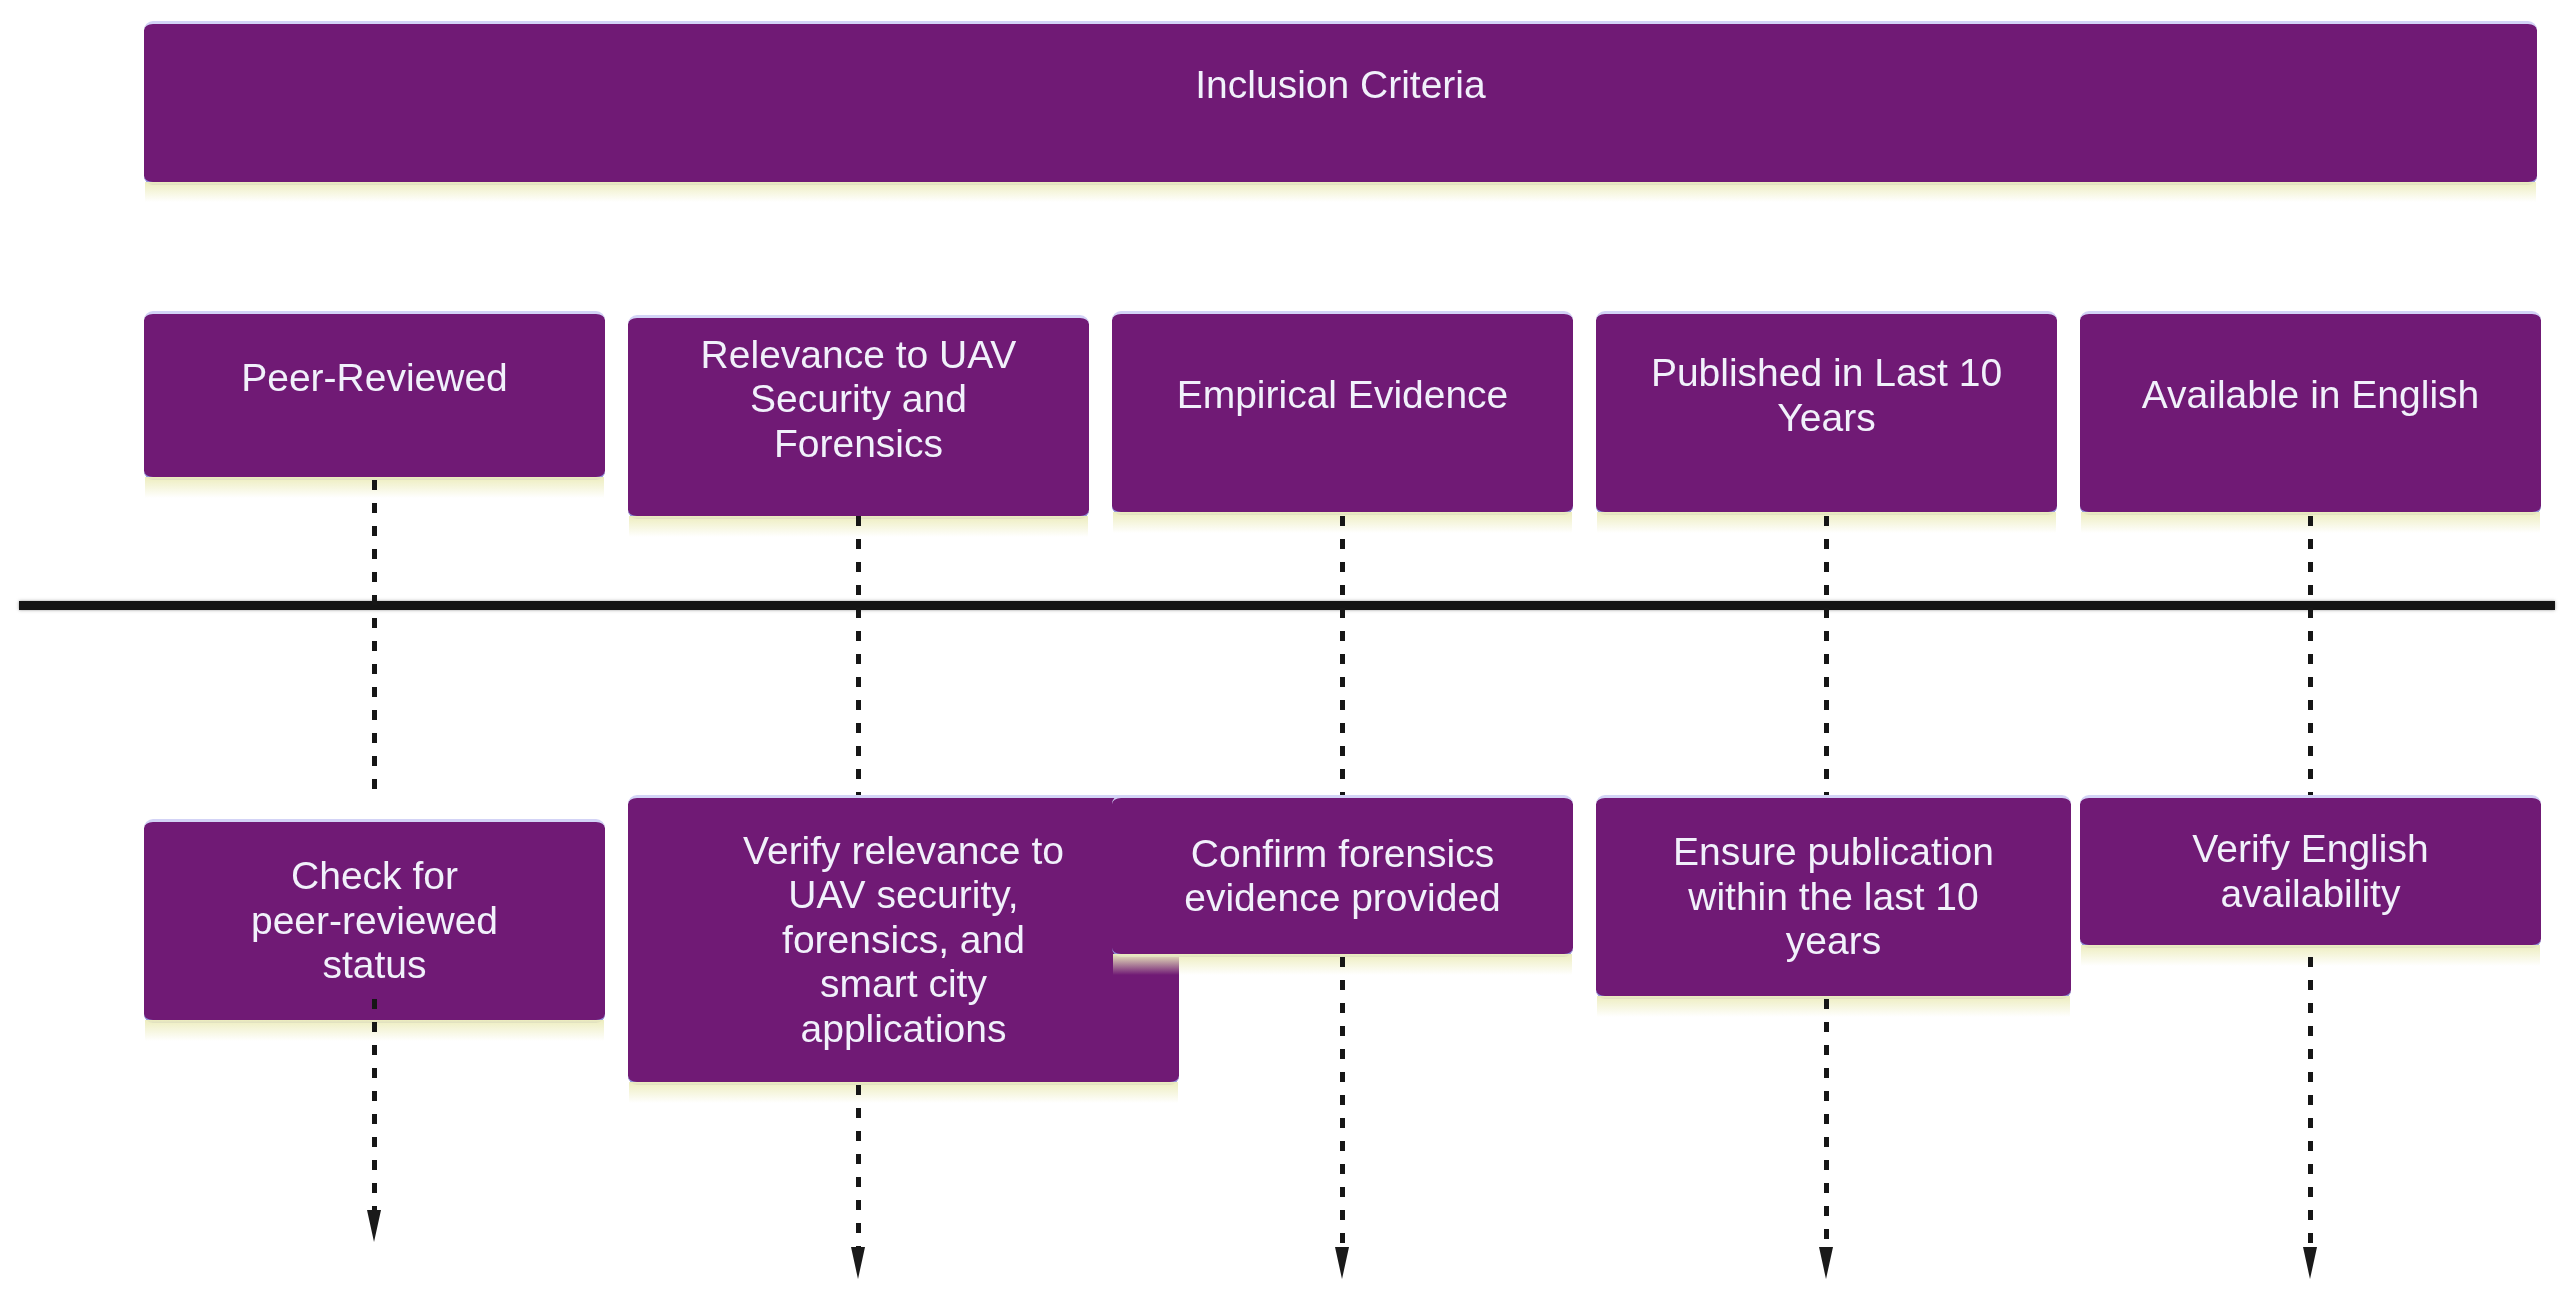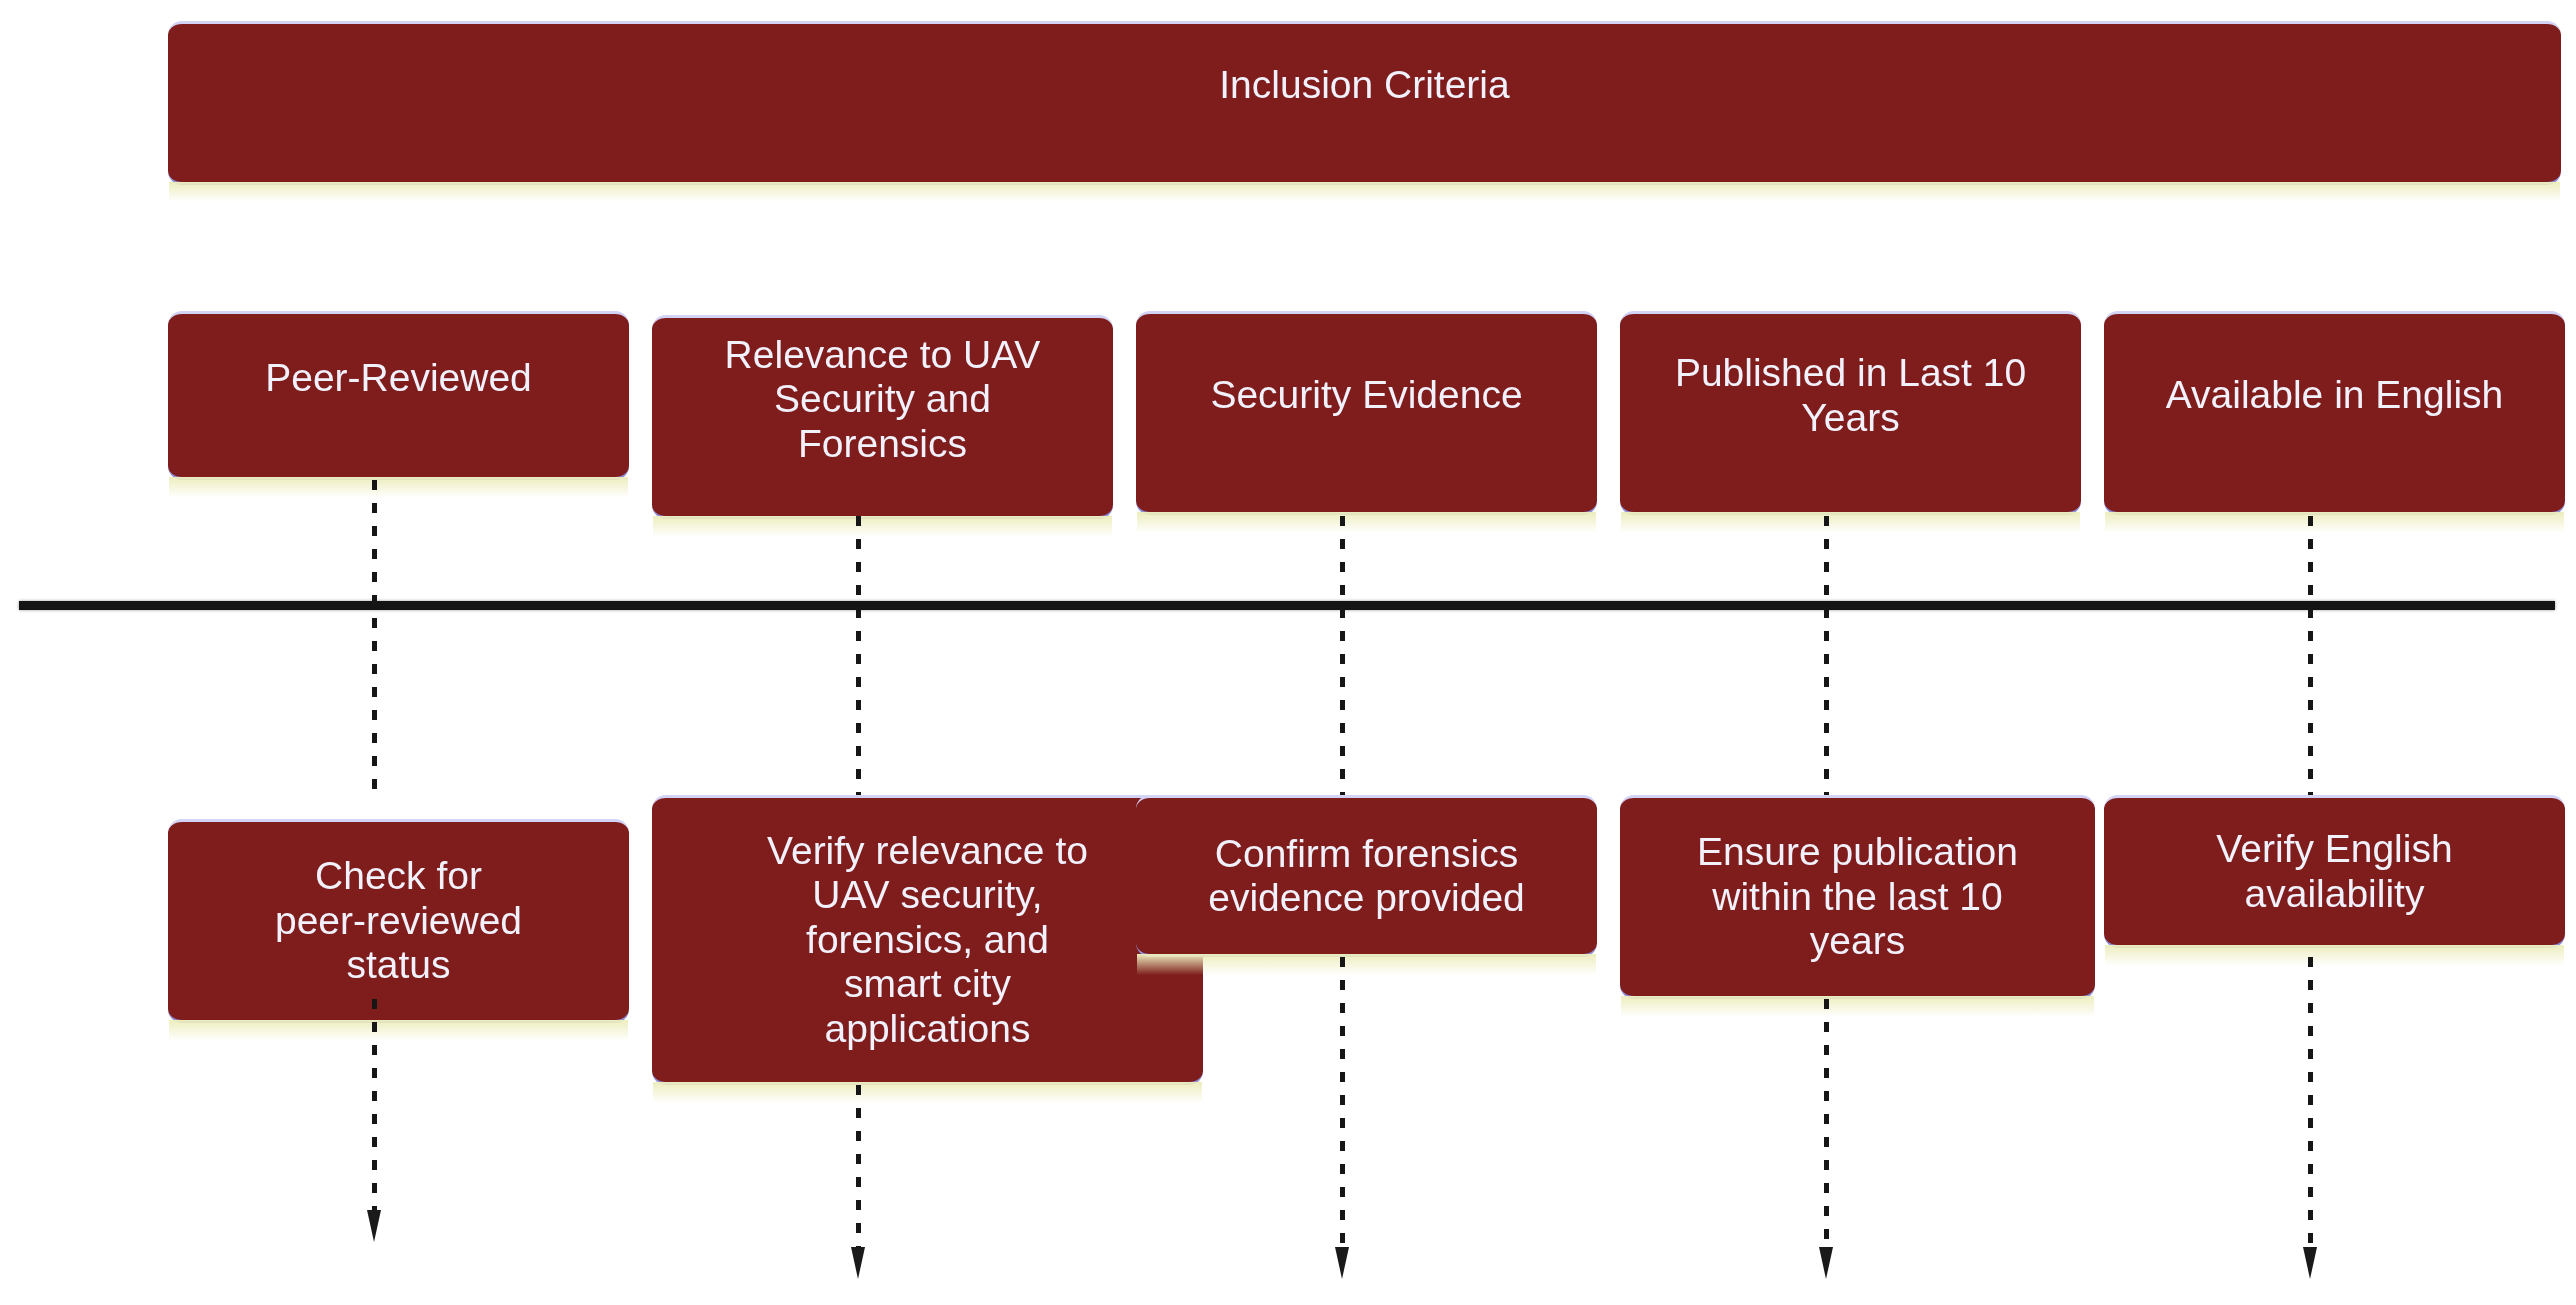--- a/index.html
+++ b/index.html
@@ -7,29 +7,28 @@
     position: relative;
     width: 2576px;
     height: 1306px;
     background: #ffffff;
     font-family: "Liberation Sans", "DejaVu Sans", sans-serif;
     overflow: hidden;
   }
   .box {
     position: absolute;
     box-sizing: border-box;
-    background: #7f1d1d;
+    background: #701a75;
     border-top: 3.2px solid #d3d3f6;
     border-bottom: 3.9px solid #9090d8;
-    border-radius: 14px;
+    border-radius: 9px;
     display: flex;
     align-items: center;
     justify-content: center;
     text-align: center;
-    margin-left: 24px;
   }
   
   .box::after {
     content: "";
     position: absolute;
     left: 1.3px;
     right: 1.3px;
     bottom: -20.6px;
     height: 20.6px;
     background: linear-gradient(to bottom, #ededbe, rgba(255,255,255,0));
@@ -100,21 +99,21 @@
     <span class="box-text">Verify relevance to
 UAV security,
 forensics, and
 smart city
 applications</span>
   </div>
   <div class="vline" style="left:856px; top:1085px; height:162px;"></div>
   <div class="arrow-head" style="left:851px; top:1247px;"></div>
 
   <div class="box lift" style="left:1112px; top:311px; width:461px; height:204px;">
-    <span class="box-text">Security Evidence</span>
+    <span class="box-text">Empirical Evidence</span>
   </div>
   <div class="vline" style="left:1340px; top:516px; height:279px;"></div>
   <div class="box" style="left:1112px; top:795px; width:461px; height:162px;">
     <span class="box-text">Confirm forensics
 evidence provided</span>
   </div>
   <div class="vline" style="left:1340px; top:957px; height:290px;"></div>
   <div class="arrow-head" style="left:1335px; top:1247px;"></div>
 
   <div class="box lift" style="left:1596px; top:311px; width:461px; height:204px;">

